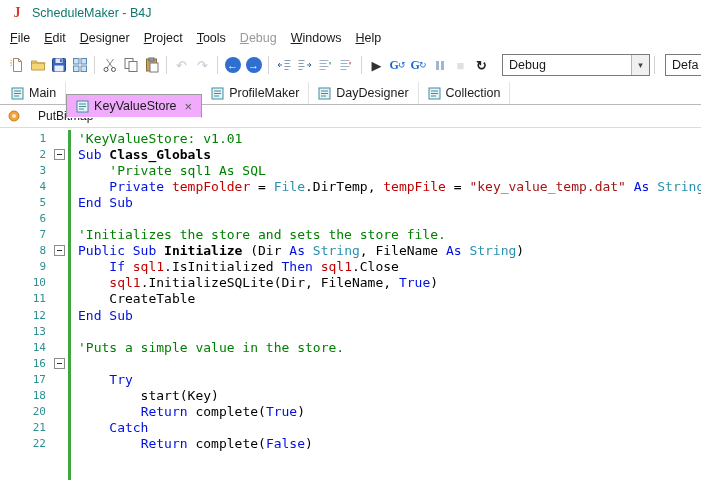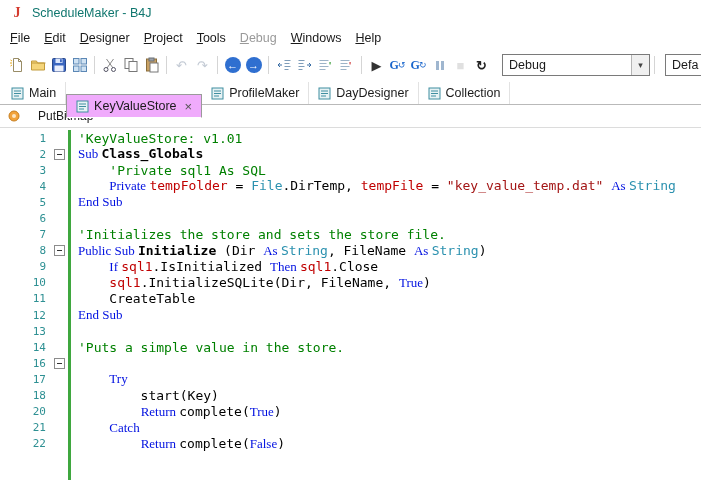--- a/index.html
+++ b/index.html
@@ -55,21 +55,21 @@
   .green-bar{position:absolute;left:68px;top:2px;bottom:0;width:3px;background:var(--green);}
   .line{display:flex;height:16.1px;align-items:center;}
   .ln{width:46px;flex:0 0 46px;text-align:right;padding-right:6px;
       font-family:"DejaVu Sans Mono",monospace;font-size:11px;color:var(--ln);}
   .foldcol{width:14px;flex:0 0 14px;display:flex;align-items:center;justify-content:center;}
   .foldbox{width:9px;height:9px;border:1px solid #8c8c8c;background:#fff;position:relative;box-sizing:content-box;}
   .foldbox::after{content:"";position:absolute;left:2px;right:2px;top:4px;height:1px;background:#333;}
   .code{font-family:"DejaVu Sans Mono",monospace;font-size:13px;white-space:pre;padding-left:12px;}
   .seg-p{color:#000;}
   .seg-c{color:var(--comment);}
-  .seg-k{color:var(--keyword);font-family:Liberation Serif, serif;}
+  .seg-k{color:var(--keyword);}
   .seg-t{color:var(--type);}
   .seg-s{color:var(--string);}
   .seg-g{color:var(--global);}
   .seg-b{color:#000;font-weight:bold;}
 </style>
 </head>
 <body>
 
 <div class="app">
 

